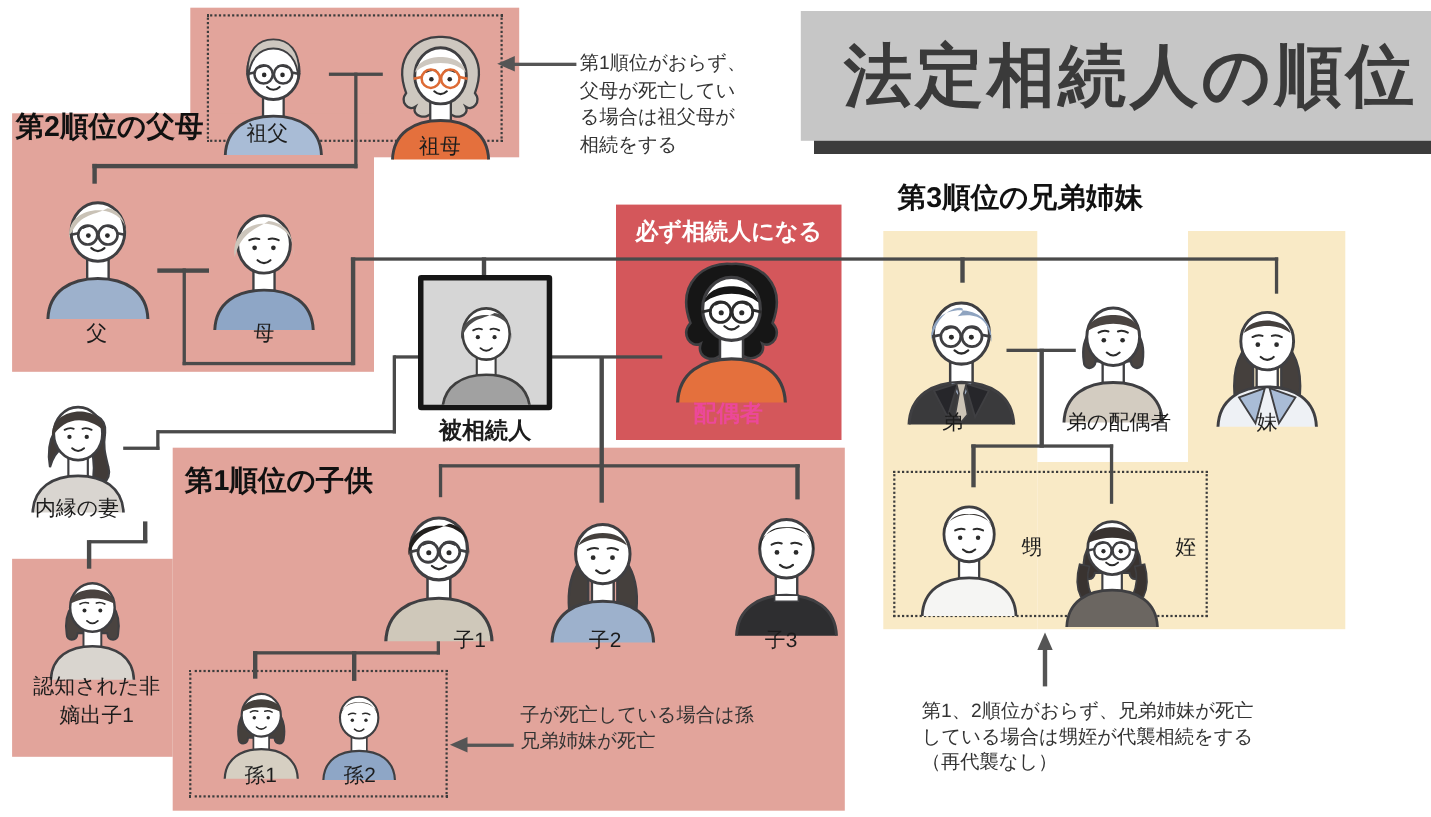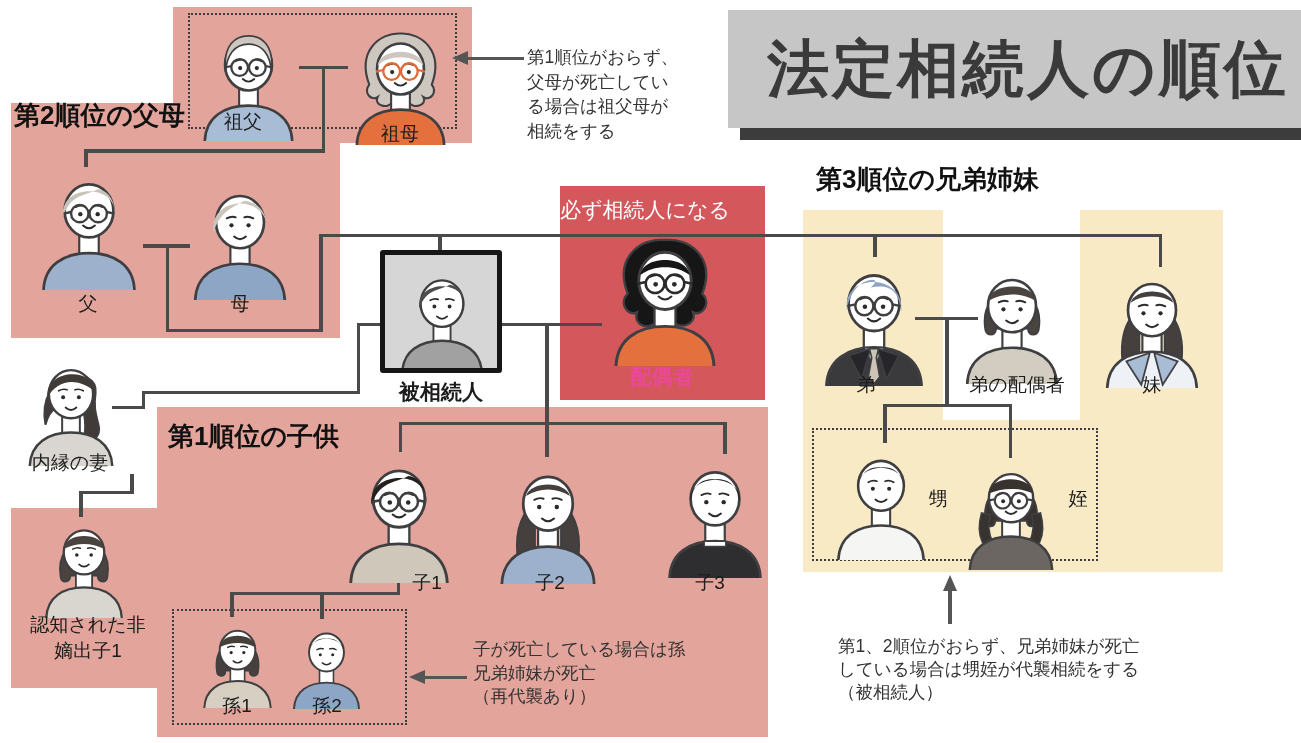--- a/index.html
+++ b/index.html
@@ -17,21 +17,21 @@
     position:absolute;transform:translateX(-50%);white-space:nowrap;
     font-size:19px;font-weight:500;color:#1c1c1c;line-height:26px;
   }
   .plabel.bold{font-weight:700;font-size:21px;}
   .plabel.white{color:#ec4899;}
   .plabel.wrap{white-space:normal;text-align:center;}
   .sectionlabel{
     position:absolute;font-weight:700;font-size:26px;color:#111;white-space:nowrap;line-height:28px;
   }
   .banner{
-    position:absolute;width:205px;font-weight:400;font-size:21px;
+    position:absolute;width:205px;text-align:center;font-weight:700;font-size:21px;
     color:#fff;white-space:nowrap;
   }
   .annot{position:absolute;font-size:17.5px;color:#333;line-height:24.5px;white-space:nowrap;}
   .annot div{white-space:nowrap;}
   #title-box{
     position:absolute;left:728px;top:10px;width:600px;height:118px;
     background:#c6c6c6;box-shadow:12px 12px 0 #3c3c3c;
     display:flex;align-items:center;justify-content:center;
   }
   #title-box .ttl{
@@ -446,26 +446,25 @@
 
   <div class="annot" style="left:527px;top:45px;">
     <div>第1順位がおらず、</div>
     <div>父母が死亡してい</div>
     <div>る場合は祖父母が</div>
     <div>相続をする</div>
   </div>
   <div class="annot" style="left:473px;top:638px;line-height:23.5px;">
     <div>子が死亡している場合は孫</div>
     <div>兄弟姉妹が死亡</div>
-    <div>（再代襲あり）</div>
   </div>
   <div class="annot" style="left:838px;top:635px;line-height:23px;">
     <div>第1、2順位がおらず、兄弟姉妹が死亡</div>
     <div>している場合は甥姪が代襲相続をする</div>
-    <div>（被相続人）</div>
+    <div>（再代襲なし）</div>
   </div>
 
   <div class="cline" style="left:467px;top:56.5px;width:57px;height:3.5px;background:#555;"></div>
   <div class="arrowhead" style="left:452px;top:51px;border-top:7px solid transparent;border-bottom:7px solid transparent;border-right:16px solid #555;"></div>
 
   <div class="cline" style="left:424px;top:675.5px;width:43px;height:3.5px;background:#555;"></div>
   <div class="arrowhead" style="left:409px;top:670px;border-top:7px solid transparent;border-bottom:7px solid transparent;border-right:16px solid #555;"></div>
 
   <div class="cline" style="left:948px;top:589px;width:3.5px;height:35px;background:#555;"></div>
   <div class="arrowhead" style="left:943px;top:575px;border-left:7px solid transparent;border-right:7px solid transparent;border-bottom:16px solid #555;"></div>

